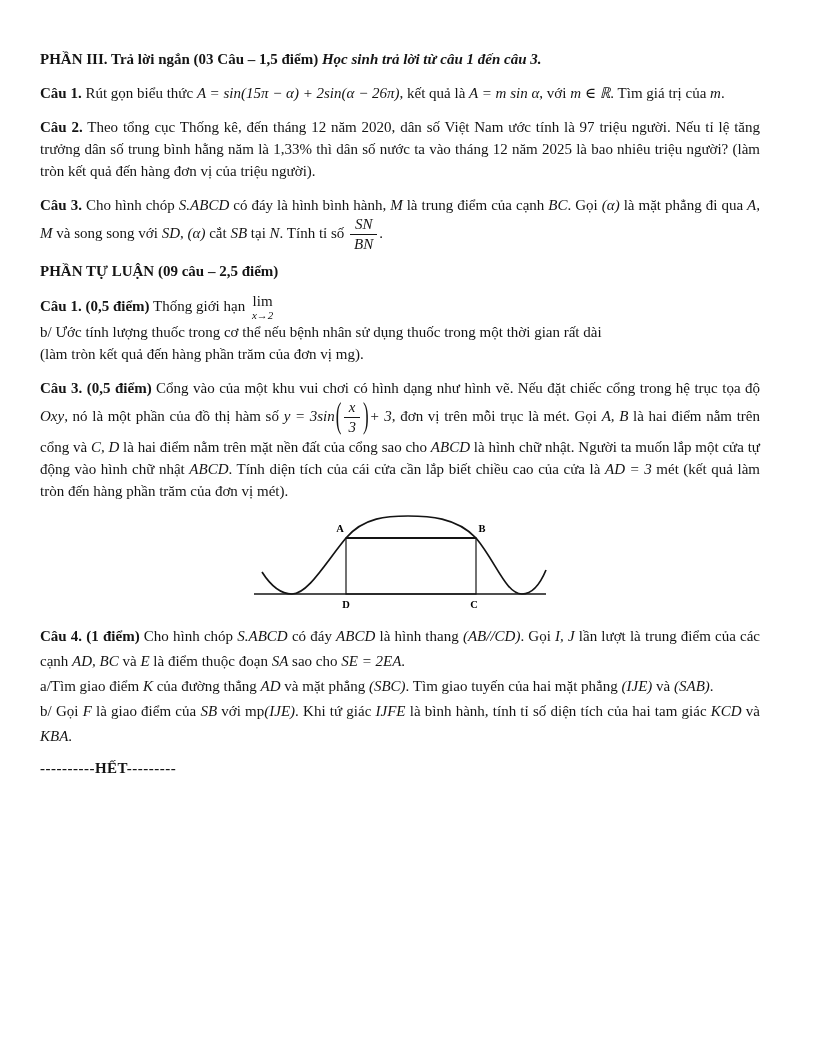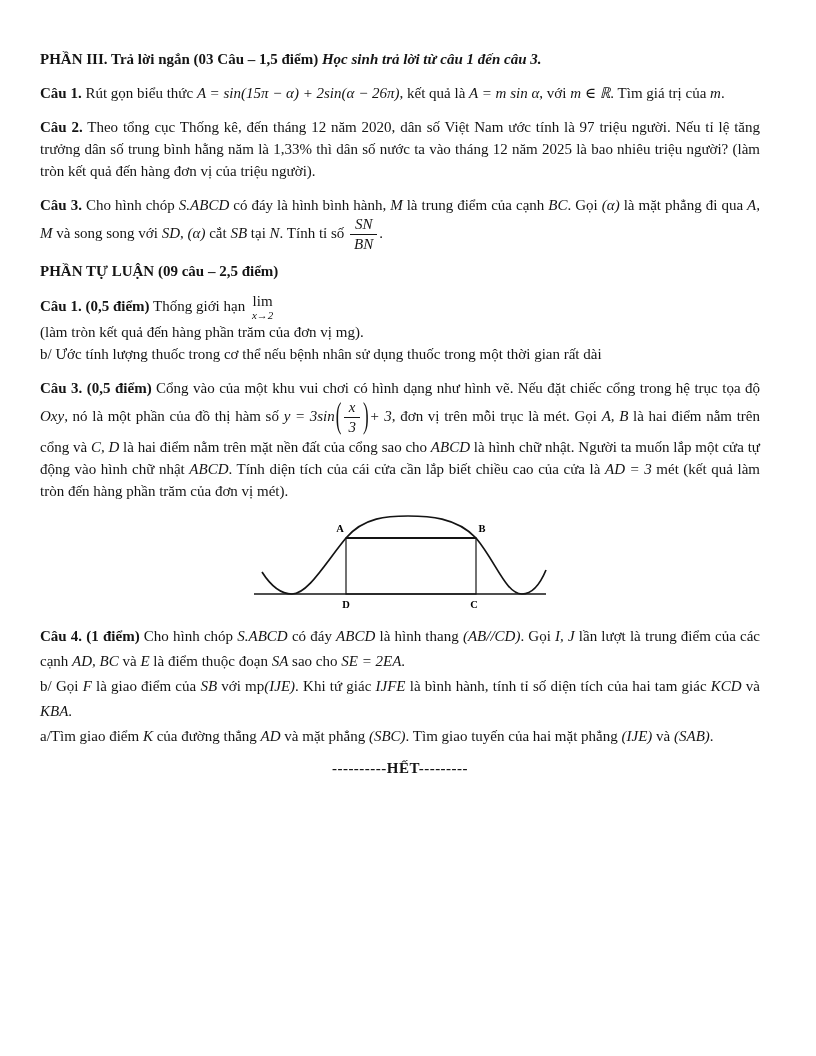--- a/index.html
+++ b/index.html
@@ -21,59 +21,59 @@
   .lim{display:inline-block;vertical-align:middle;text-align:center;line-height:1;margin:0 3px;}
   .lim .top{display:block;font-size:15px;}
   .lim .sub{display:block;font-size:11px;font-style:italic;margin-top:1px;}
   
   .sqrt{white-space:nowrap;}
   .sqrt .rad{font-size:18px;}
   .sqrt .radicand{display:inline-block;border-top:1.2px solid #141414;padding:0 2px;line-height:1.2;}
   
   .bp{display:inline-block;transform:scaleY(2.1);transform-origin:center;font-size:17px;vertical-align:middle;margin:0 1px;}
   .figure-wrap{text-align:center;margin:10px 0 4px 0;}
-  .footer{font-weight:bold;text-align:center;margin-top:8px;letter-spacing:.5px;}
+  .footer{font-weight:bold;text-align:left;margin-top:8px;letter-spacing:.5px;}
   svg text{font-family:"Liberation Serif",serif;font-weight:bold;font-size:10.5px;}
 </style>
 </head>
 <body>
 
 <div class="page">
 
   <p class="heading"><span class="b">PHẦN III. Trả lời ngắn (03 Câu – 1,5 điểm) </span><span class="bi">Học sinh trả lời từ câu 1 đến câu 3.</span></p>
 
   <p class="q"><span class="b">Câu 1.</span><span> Rút gọn biểu thức </span><span class="m">A = sin(15π − α) + 2sin(α − 26π)</span><span>, kết quả là </span><span class="m">A = m sin α</span><span>, với </span><span class="m">m ∈ ℝ</span><span>. Tìm giá trị của </span><span class="m">m</span><span>.</span></p>
 
   <p class="q"><span class="b">Câu 2.</span><span> Theo tổng cục Thống kê, đến tháng 12 năm 2020, dân số Việt Nam ước tính là 97 triệu người. Nếu tỉ lệ tăng trưởng dân số trung bình hằng năm là 1,33% thì dân số nước ta vào tháng 12 năm 2025 là bao nhiêu triệu người? (làm tròn kết quả đến hàng đơn vị của triệu người).</span></p>
 
   <p class="q"><span class="b">Câu 3.</span><span> Cho hình chóp </span><span class="m">S.ABCD</span><span> có đáy là hình bình hành, </span><span class="m">M</span><span> là trung điểm của cạnh </span><span class="m">BC</span><span>. Gọi </span><span class="m">(α)</span><span> là mặt phẳng đi qua </span><span class="m">A, M</span><span> và song song với </span><span class="m">SD</span><span>, </span><span class="m">(α)</span><span> cắt </span><span class="m">SB</span><span> tại </span><span class="m">N</span><span>. Tính  tỉ số </span><span class="frac m"><span class="num">SN</span><span class="den">BN</span></span><span>.</span></p>
 
   <p class="heading essay-head b">PHẦN TỰ LUẬN (09 câu – 2,5 điểm)</p>
 
   <p class="q"><span class="b">Câu 1. (0,5 điểm)</span><span> Thống giới hạn </span><span class="lim"><span class="top">lim</span><span class="sub">x→2</span></span></p>
 
+  <p><span>b/ Ước tính lượng thuốc trong cơ thể nếu bệnh nhân sử dụng thuốc trong một thời gian rất dài</span></p>
   <p><span> (làm tròn kết quả đến hàng phần trăm của đơn vị mg).</span></p>
-  <p><span>b/ Ước tính lượng thuốc trong cơ thể nếu bệnh nhân sử dụng thuốc trong một thời gian rất dài</span></p>
 
   <p class="q"><span class="b">Câu 3. (0,5 điểm)</span><span> Cổng vào của một khu vui chơi có hình dạng như hình vẽ. Nếu đặt chiếc cổng trong hệ trục tọa độ </span><span class="m">Oxy</span><span>, nó là một phần của đồ thị hàm số </span><span class="m">y = 3sin</span><span class="bp">(</span><span class="frac m"><span class="num">x</span><span class="den">3</span></span><span class="bp">)</span><span class="m">+ 3</span><span>, đơn vị trên mỗi trục là mét. Gọi </span><span class="m">A, B</span><span> là hai điểm nằm trên cổng và </span><span class="m">C, D</span><span> là hai điểm nằm trên mặt nền đất của cổng sao cho </span><span class="m">ABCD</span><span> là hình chữ nhật. Người ta muốn lắp một cửa tự động vào hình chữ nhật </span><span class="m">ABCD</span><span>. Tính diện tích của cái cửa cần lắp biết chiều cao của cửa là </span><span class="m">AD = 3</span><span> mét (kết quả làm tròn đến hàng phần trăm của đơn vị mét).</span></p>
 
   <div class="figure-wrap">
     <svg width="300" height="102" viewBox="0 0 300 102">
       <line x1="4" y1="82" x2="296" y2="82" stroke="#141414" stroke-width="1.6"></line>
       <path d="M12,60 Q26,82 42,82 C58,82 76,50 96,26 C114,5 138,4 158,4 C178,4 206,5 226,26 C246,50 256,82 272,82 Q286,82 296,58" fill="none" stroke="#141414" stroke-width="1.7"></path>
       <rect x="96" y="26" width="130" height="56" fill="none" stroke="#141414" stroke-width="1.2"></rect>
       <line x1="96" y1="26" x2="226" y2="26" stroke="#141414" stroke-width="2.2"></line>
       <text x="90" y="20" text-anchor="middle">A</text>
       <text x="232" y="20" text-anchor="middle">B</text>
       <text x="96" y="96" text-anchor="middle">D</text>
       <text x="224" y="96" text-anchor="middle">C</text>
     </svg>
   </div>
 
   <div class="q4">
     <p><span class="b">Câu 4. (1 điểm)</span><span> Cho hình chóp </span><span class="m">S.ABCD</span><span> có đáy </span><span class="m">ABCD</span><span> là hình thang </span><span class="m">(AB//CD)</span><span>. Gọi </span><span class="m">I, J</span><span> lần lượt là trung điểm của các cạnh </span><span class="m">AD, BC</span><span> và </span><span class="m">E</span><span> là điểm thuộc đoạn </span><span class="m">SA</span><span> sao cho </span><span class="m">SE = 2EA</span><span>.</span></p>
+    <p><span>a/Tìm giao điểm </span><span class="m">K</span><span> của đường thẳng </span><span class="m">AD</span><span> và mặt phẳng </span><span class="m">(SBC)</span><span>. Tìm giao tuyến của hai mặt phẳng </span><span class="m">(IJE)</span><span> và </span><span class="m">(SAB)</span><span>.</span></p>
     <p><span>b/ Gọi </span><span class="m">F</span><span> là giao điểm của </span><span class="m">SB</span><span> với mp</span><span class="m">(IJE)</span><span>. Khi tứ giác </span><span class="m">IJFE</span><span> là bình hành, tính tỉ số diện tích của hai tam giác </span><span class="m">KCD</span><span> và </span><span class="m">KBA</span><span>.</span></p>
-    <p><span>a/Tìm giao điểm </span><span class="m">K</span><span> của đường thẳng </span><span class="m">AD</span><span> và mặt phẳng </span><span class="m">(SBC)</span><span>. Tìm giao tuyến của hai mặt phẳng </span><span class="m">(IJE)</span><span> và </span><span class="m">(SAB)</span><span>.</span></p>
   </div>
 
   <p class="footer">----------HẾT---------</p>
 
 </div>
 
 </body></html>

